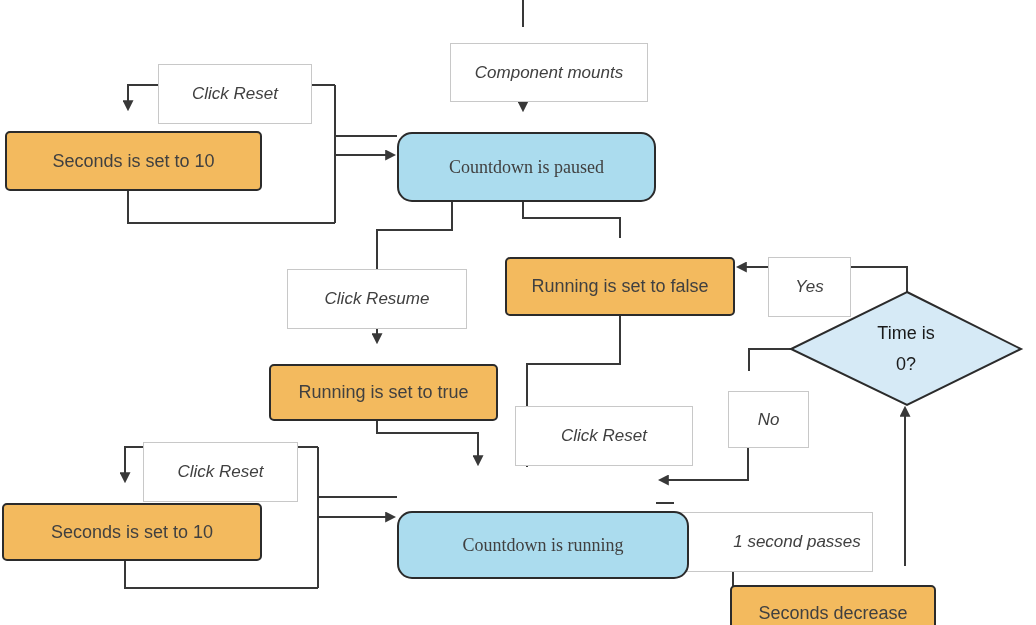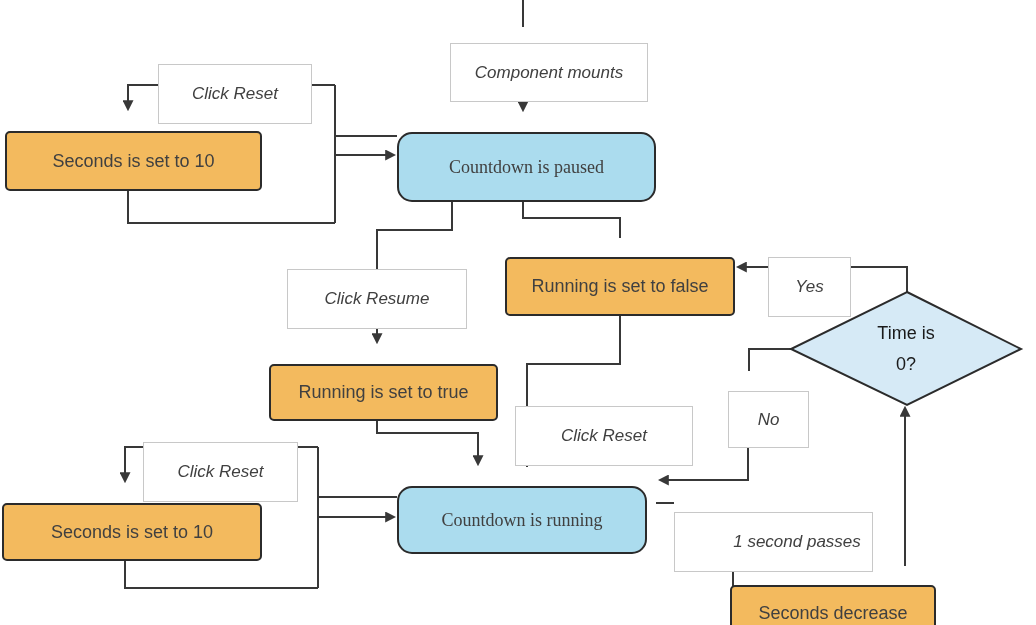--- a/index.html
+++ b/index.html
@@ -120,21 +120,21 @@
   <div class="node elabel" style="left:728px;top:372px;width:81px;height:57px;">No</div>
 
   <div class="node elabel" style="left:515px;top:387px;width:178px;height:60px;">Click Reset</div>
 
   <div class="node elabel" style="left:143px;top:423px;width:155px;height:60px;">Click Reset</div>
 
   <div class="node elabel" style="left:674px;top:493px;width:199px;height:60px;padding-left:47px;">1 second passes</div>
 
   <div class="node state" style="left:397px;top:113px;width:259px;height:70px;">Countdown is paused</div>
 
-  <div class="node state" style="left:397px;top:467px;width:250px;height:68px;">Countdown is running</div>
+  <div class="node state" style="left:397px;top:492px;width:292px;height:68px;">Countdown is running</div>
 
   <div class="node action" style="left:5px;top:112px;width:257px;height:60px;">Seconds is set to 10</div>
 
   <div class="node action" style="left:505px;top:238px;width:230px;height:59px;">Running is set to false</div>
 
   <div class="node action" style="left:269px;top:345px;width:229px;height:57px;">Running is set to true</div>
 
   <div class="node action" style="left:2px;top:484px;width:260px;height:58px;">Seconds is set to 10</div>
 
   <div class="node action" style="left:730px;top:566px;width:206px;height:56px;">Seconds decrease</div>

